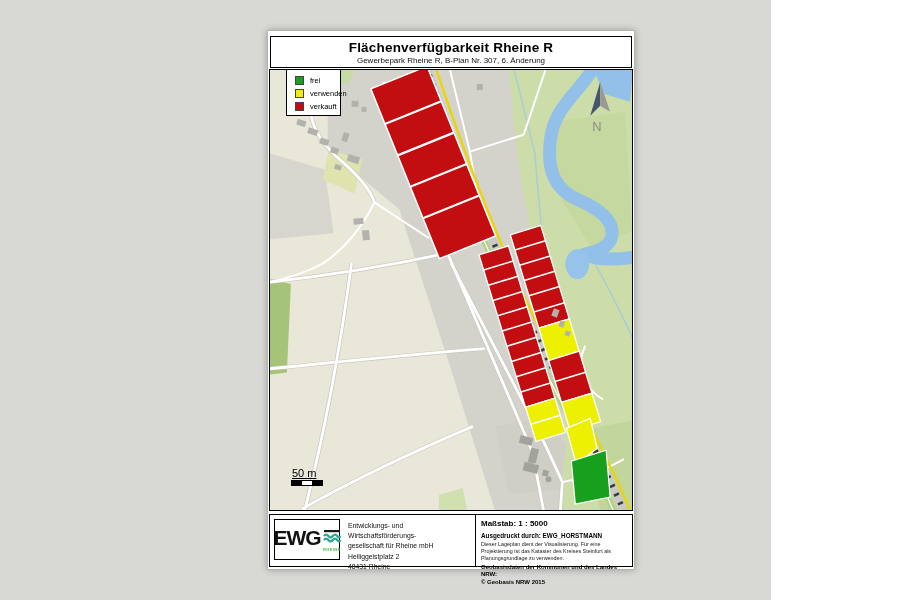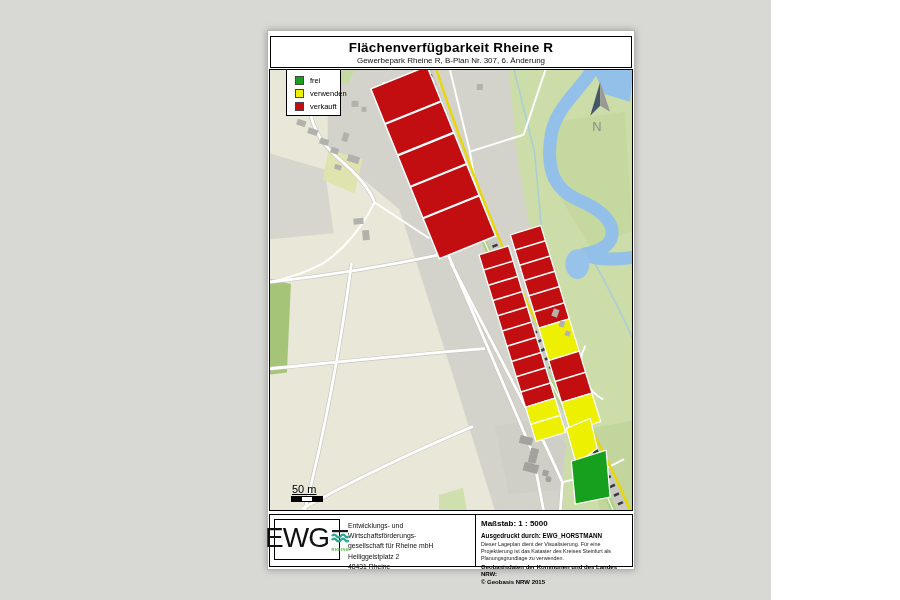--- a/index.html
+++ b/index.html
@@ -16,33 +16,33 @@
   .map-frame{position:absolute;left:1px;top:38px;width:364px;height:442px;border:1px solid #000;
              box-sizing:border-box;background:#e8e7d8;}
   .map-frame svg{display:block;width:100%;height:100%;}
   
   .legend{position:absolute;left:18px;top:38px;width:55px;height:47px;background:#fff;
           border:1px solid #000;box-sizing:border-box;padding:4px 0 0 8px;}
   .legend-row{display:flex;align-items:center;height:13px;}
   .swatch{width:7px;height:7px;border:.5px solid #444;margin-right:6px;flex:none;}
   .legend-label{font-size:7.5px;color:#000;}
   
-  .scalebar{position:absolute;left:23px;top:452px;width:50px;text-decoration:underline;}
+  .scalebar{position:absolute;left:23px;top:436px;width:50px;text-decoration:underline;}
   .scalebar-label{font-size:11px;color:#000;margin-left:1px;}
   .scalebar-bar{margin-top:1px;width:30px;height:4px;border:1px solid #000;display:flex;}
   .scalebar-bar span{flex:1;}
   .sb-b{background:#000;} .sb-w{background:#fff;}
   
   .footer-box{position:absolute;left:1px;top:483px;width:364px;height:53px;border:1.5px solid #000;
               box-sizing:border-box;display:flex;background:#fff;}
   .footer-left{width:209px;border-right:1.5px solid #000;box-sizing:border-box;display:flex;padding:4px;}
   .logo-box{width:66px;height:41px;border:1.5px solid #000;box-sizing:border-box;
             display:flex;align-items:center;justify-content:center;flex:none;}
   .logo-inner{display:flex;align-items:flex-start;}
-  .logo-ewg{font-size:28px;font-weight:normal;color:#111;letter-spacing:-1px;line-height:20px;}
+  .logo-ewg{font-size:21px;font-weight:bold;color:#111;letter-spacing:-1px;line-height:20px;}
   .logo-wave{margin-left:2px;width:18px;}
   .logo-sub{font-size:4px;font-weight:bold;letter-spacing:.4px;text-align:right;display:block;margin-top:-1px;}
   .address{font-size:6.8px;line-height:1.5;color:#111;padding:2px 0 0 8px;}
   .footer-right{flex:1;padding:4px 5px;}
   .f-scale{font-size:8px;font-weight:bold;color:#000;margin-bottom:4px;}
   .f-printed{font-size:6.3px;font-weight:bold;color:#000;margin-bottom:1.5px;}
   .f-disclaimer{font-size:5.4px;color:#222;line-height:1.3;margin-bottom:2px;width:146px;}
   .f-geo{font-size:6px;font-weight:bold;color:#000;line-height:1.3;}
   
   .p-sold{fill:var(--c-sold);} .p-opt{fill:var(--c-opt);} .p-free{fill:var(--c-free);}

